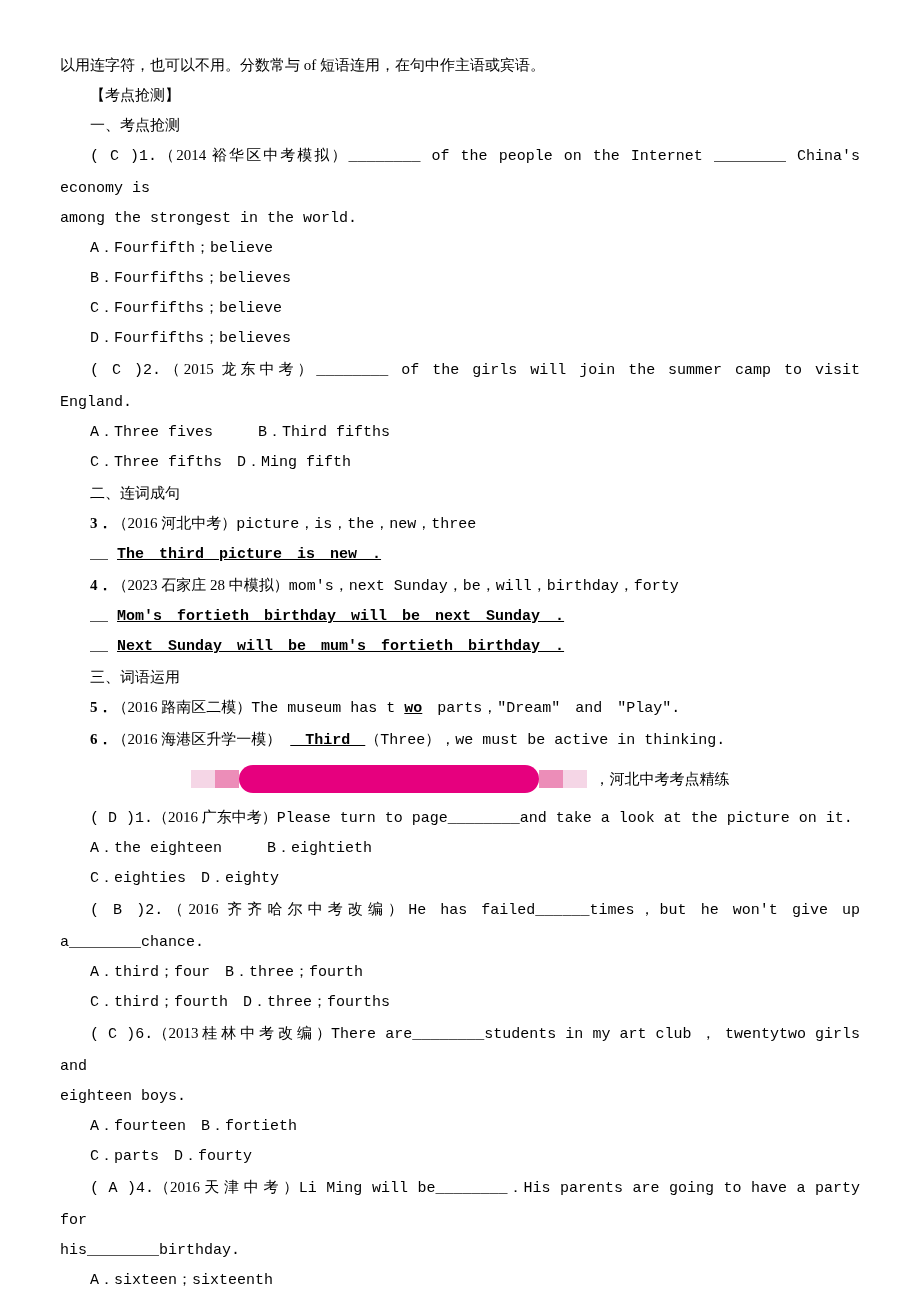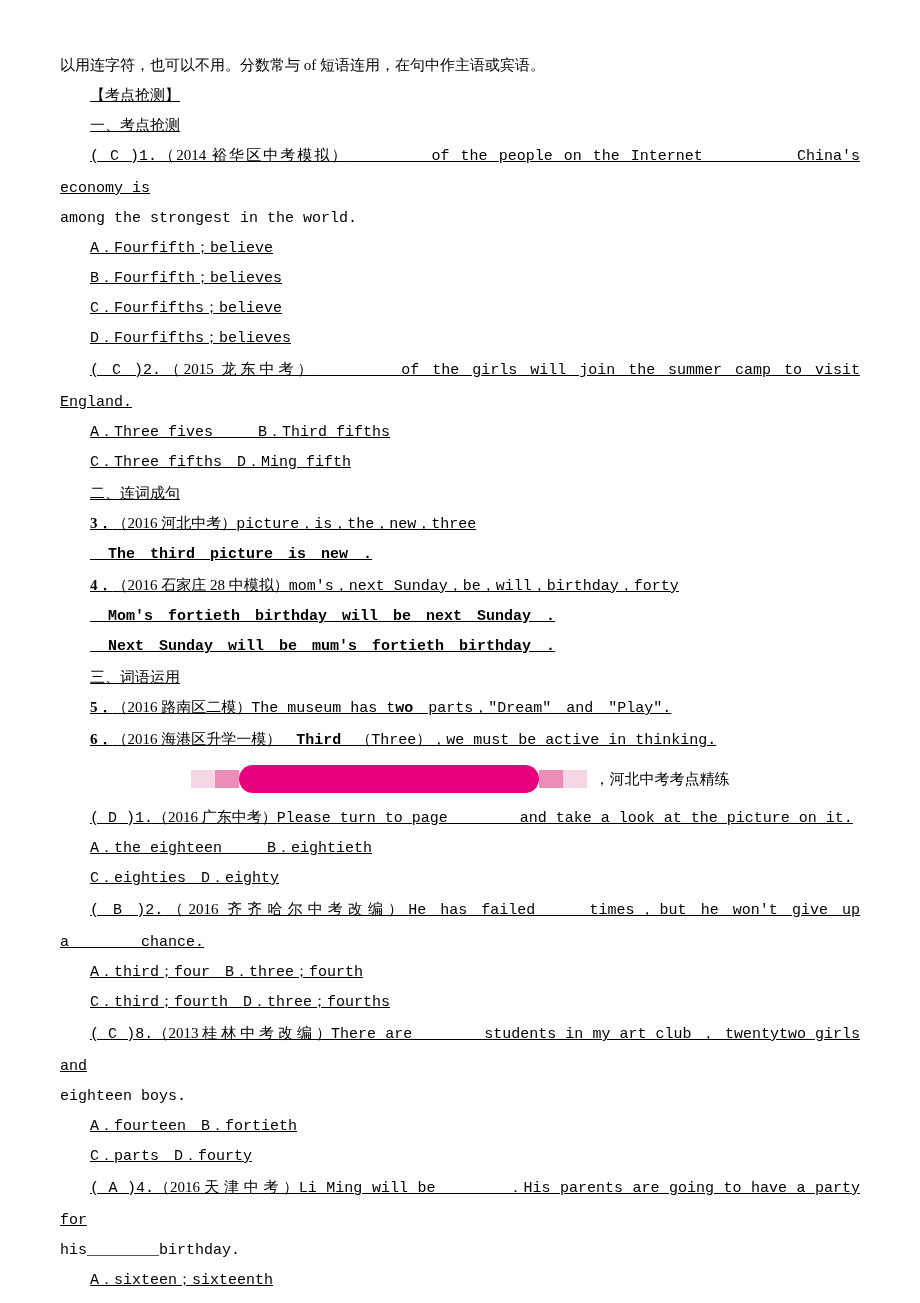--- a/index.html
+++ b/index.html
@@ -11,21 +11,20 @@
     color: #000;
     width: 800px;
     background: #fff;
   }
   .line {
     text-align: justify;
     text-justify: inter-ideograph;
   }
   .indent {
     text-indent: 2em;
-    text-decoration: underline;
   }
   .bold {
     font-weight: bold;
   }
   .mono {
     font-family: "Courier New", monospace;
   }
   .banner-row {
     display: flex;
     align-items: center;
@@ -45,37 +44,37 @@
   .banner-main {
     width: 300px;
     height: 28px;
     background: #e6007e;
     border-radius: 14px;
   }
   .banner-caption {
     margin-left: 8px;
     font-size: 15px;
   }
-  u { text-decoration: underline; }
+  u { text-decoration: underline; margin-left: 9px; }
 </style>
 </head>
 <body>
 
 <div class="line">以用连字符，也可以不用。分数常与 of 短语连用，在句中作主语或宾语。</div>
 
 <div class="line indent">【考点抢测】</div>
 
 <div class="line indent">一、考点抢测</div>
 
 <div class="line indent">
   <span class="mono">( C )1.</span><span>（2014 裕华区中考模拟）</span><span class="mono">________ of the people on the Internet ________ China's economy is</span>
 </div>
 <div class="line mono">among the strongest in the world.</div>
 <div class="line indent mono">A．Fourfifth；believe</div>
-<div class="line indent mono">B．Fourfifth；believes</div>
+<div class="line indent mono">B．Fourfifths；believes</div>
 <div class="line indent mono">C．Fourfifths；believe</div>
 <div class="line indent mono">D．Fourfifths；believes</div>
 
 <div class="line indent">
   <span class="mono">( C )2.</span><span>（2015 龙东中考）</span><span class="mono">________ of the girls will join the summer camp to visit England.</span>
 </div>
 <div class="line indent mono">
   <span>A．Three fives</span>　　　<span>B．Third fifths</span>
 </div>
 <div class="line indent mono">
@@ -85,21 +84,21 @@
 <div class="line indent">二、连词成句</div>
 
 <div class="line indent">
   <span class="bold">3．</span><span>（2016 河北中考）</span><span class="mono">picture，is，the，new，three</span>
 </div>
 <div class="line indent mono">
   __<u class="bold">The　third　picture　is　new　.</u>
 </div>
 
 <div class="line indent">
-  <span class="bold">4．</span><span>（2016 石家庄 28 中模拟）</span><span class="mono">mom's，next Sunday，be，will，birthday，forty</span>
+  <span class="bold">4．</span><span>（2023 石家庄 28 中模拟）</span><span class="mono">mom's，next Sunday，be，will，birthday，forty</span>
 </div>
 <div class="line indent mono">
   __<u class="bold">Mom's　fortieth　birthday　will　be　next　Sunday　.</u>
 </div>
 <div class="line indent mono">
   __<u class="bold">Next　Sunday　will　be　mum's　fortieth　birthday　.</u>
 </div>
 
 <div class="line indent">三、词语运用</div>
 
@@ -134,21 +133,21 @@
   <span class="mono">( B )2.</span><span>（2016 齐齐哈尔中考改编）</span><span class="mono">He has failed______times，but he won't give up a________chance.</span>
 </div>
 <div class="line indent mono">
   <span>A．third；four</span>　<span>B．three；fourth</span>
 </div>
 <div class="line indent mono">
   <span>C．third；fourth</span>　<span>D．three；fourths</span>
 </div>
 
 <div class="line indent">
-  <span class="mono">( C )8.</span><span>（2013 桂 林 中 考 改 编 ）</span><span class="mono">There are________students in my art club ， twentytwo girls and</span>
+  <span class="mono">( C )6.</span><span>（2013 桂 林 中 考 改 编 ）</span><span class="mono">There are________students in my art club ， twentytwo girls and</span>
 </div>
 <div class="line mono">eighteen boys.</div>
 <div class="line indent mono">
   <span>A．fourteen</span>　<span>B．fortieth</span>
 </div>
 <div class="line indent mono">
   <span>C．parts</span>　<span>D．fourty</span>
 </div>
 
 <div class="line indent">

